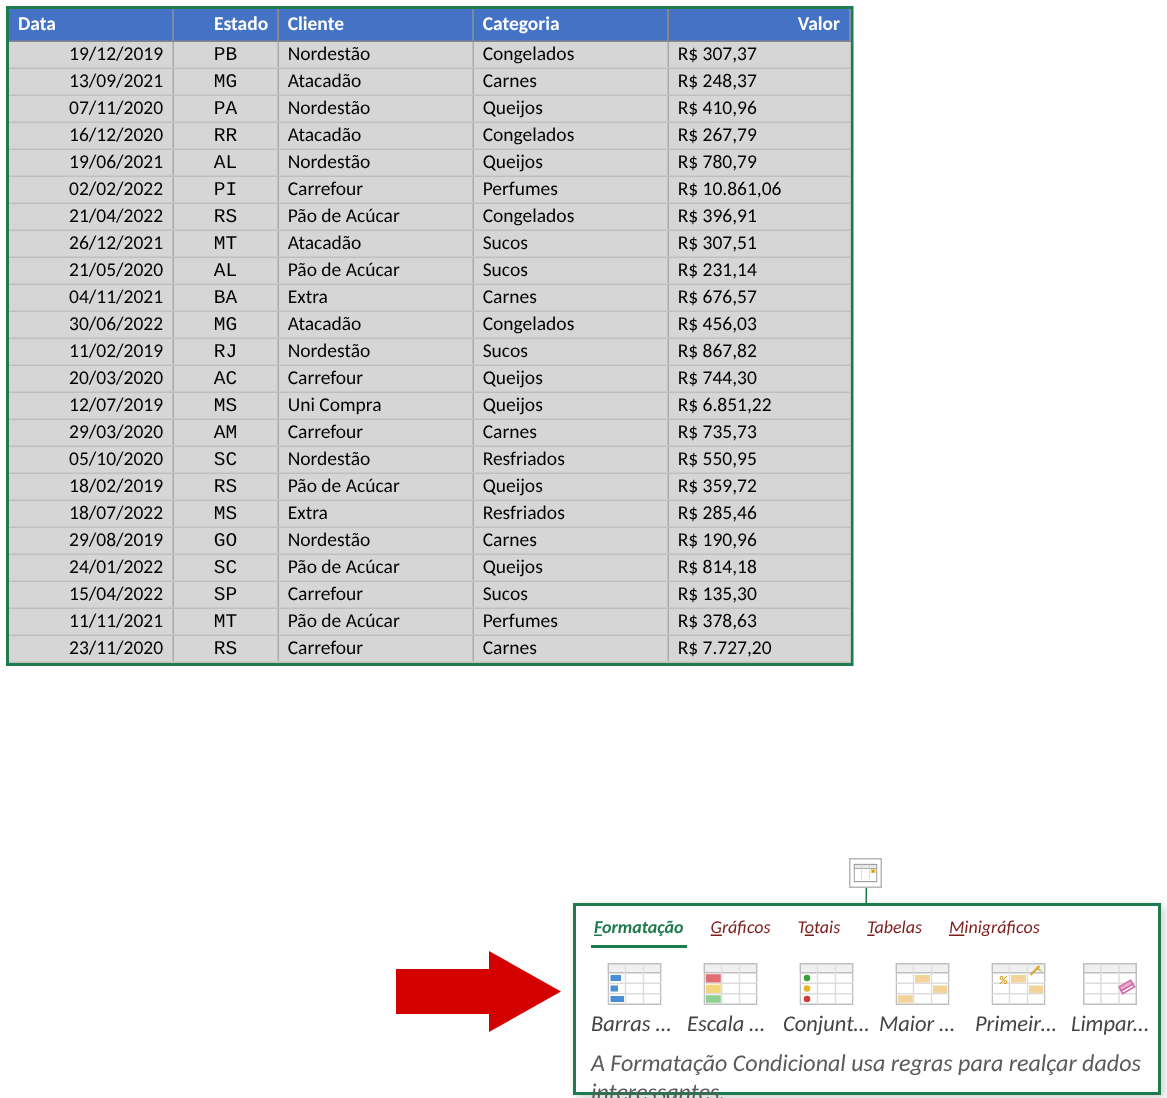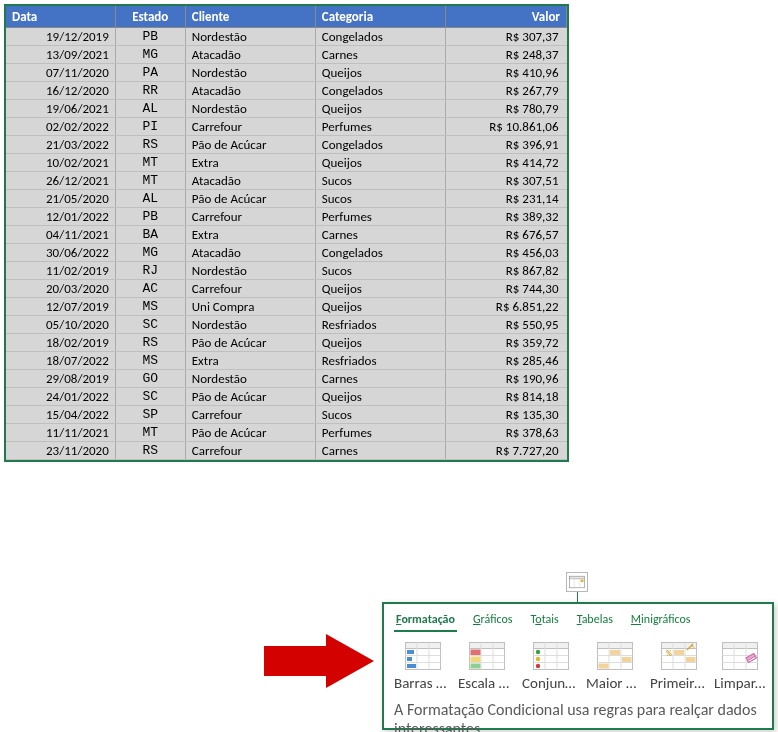--- a/index.html
+++ b/index.html
@@ -27,35 +27,35 @@
       background: #4472c4;
       color: #fff;
       font-weight: bold;
       padding: 3px 6px;
       border-right: 1px solid #888;
       border-bottom: 1px solid #888;
       text-align: left;
       font-size: 13px;
     }
     thead th:first-child { width: 85px; }
-    thead th:nth-child(2) { width: 70px; text-align: center; }
+    thead th:nth-child(2) { width: 70px; text-align: right; }
     thead th:nth-child(3) { width: 130px; }
     thead th:nth-child(4) { width: 130px; }
     thead th:nth-child(5) { text-align: right; }
     tbody td {
       padding: 1px 6px;
       border-left: 1px solid #aaa;
       border-bottom: 1px solid #bfbfbf;
       color: #000;
       font-size: 13px;
       height: 18px;
     }
     tbody td:first-child { border-left: none; padding-left: 40px; }
     tbody td.col-estado { text-align: center; font-family: Liberation Mono, monospace; }
-    tbody td.col-valor { text-align: right; padding-right: 8px; }
+    tbody td.col-valor { text-align: left; padding-right: 8px; }
 
     
     .qa-btn {
       position: absolute;
       left: 566px;
       top: 572px;
       width: 22px;
       height: 20px;
       background: #fff;
       border: 1px solid #b7b7b7;
@@ -77,30 +77,31 @@
     .popup {
       position: absolute;
       left: 382px;
       top: 602px;
       width: 392px;
       height: 128px;
       border: 2px solid #1f7a4d;
       background: #fff;
       box-shadow: 2px 2px 6px rgba(0,0,0,.2);
       padding: 6px 10px 8px 10px;
+      font-style: italic;
     }
     .tabs {
       display: flex;
       gap: 14px;
       border-bottom: 1px solid transparent;
       margin-bottom: 8px;
     }
     .tab {
       font-size: 12px;
-      color: #15803d;
+      color: #7f1d1d;
       padding: 2px 2px 4px 2px;
       cursor: pointer;
     }
     .tab u { text-decoration: underline; }
     .tab.active {
       color: #1f7a4d;
       font-weight: 600;
       border-bottom: 2px solid #1f7a4d;
     }
     .opts {
@@ -194,55 +195,41 @@
           <td class="col-valor">R$ 780,79</td>
         </tr>
         <tr>
           <td class="col-data">02/02/2022</td>
           <td class="col-estado">PI</td>
           <td class="col-cliente">Carrefour</td>
           <td class="col-categoria">Perfumes</td>
           <td class="col-valor">R$ 10.861,06</td>
         </tr>
         <tr>
-          <td class="col-data">21/03/2022</td>
+          <td class="col-data">21/04/2022</td>
           <td class="col-estado">RS</td>
           <td class="col-cliente">Pão de Acúcar</td>
           <td class="col-categoria">Congelados</td>
           <td class="col-valor">R$ 396,91</td>
-        </tr>
-        <tr>
-          <td class="col-data">10/02/2021</td>
-          <td class="col-estado">MT</td>
-          <td class="col-cliente">Extra</td>
-          <td class="col-categoria">Queijos</td>
-          <td class="col-valor">R$ 414,72</td>
         </tr>
         <tr>
           <td class="col-data">26/12/2021</td>
           <td class="col-estado">MT</td>
           <td class="col-cliente">Atacadão</td>
           <td class="col-categoria">Sucos</td>
           <td class="col-valor">R$ 307,51</td>
         </tr>
         <tr>
           <td class="col-data">21/05/2020</td>
           <td class="col-estado">AL</td>
           <td class="col-cliente">Pão de Acúcar</td>
           <td class="col-categoria">Sucos</td>
           <td class="col-valor">R$ 231,14</td>
         </tr>
         <tr>
-          <td class="col-data">12/01/2022</td>
-          <td class="col-estado">PB</td>
-          <td class="col-cliente">Carrefour</td>
-          <td class="col-categoria">Perfumes</td>
-          <td class="col-valor">R$ 389,32</td>
-        </tr>
-        <tr>
           <td class="col-data">04/11/2021</td>
           <td class="col-estado">BA</td>
           <td class="col-cliente">Extra</td>
           <td class="col-categoria">Carnes</td>
           <td class="col-valor">R$ 676,57</td>
         </tr>
         <tr>
           <td class="col-data">30/06/2022</td>
           <td class="col-estado">MG</td>
           <td class="col-cliente">Atacadão</td>
@@ -262,20 +249,27 @@
           <td class="col-cliente">Carrefour</td>
           <td class="col-categoria">Queijos</td>
           <td class="col-valor">R$ 744,30</td>
         </tr>
         <tr>
           <td class="col-data">12/07/2019</td>
           <td class="col-estado">MS</td>
           <td class="col-cliente">Uni Compra</td>
           <td class="col-categoria">Queijos</td>
           <td class="col-valor">R$ 6.851,22</td>
+        </tr>
+        <tr>
+          <td class="col-data">29/03/2020</td>
+          <td class="col-estado">AM</td>
+          <td class="col-cliente">Carrefour</td>
+          <td class="col-categoria">Carnes</td>
+          <td class="col-valor">R$ 735,73</td>
         </tr>
         <tr>
           <td class="col-data">05/10/2020</td>
           <td class="col-estado">SC</td>
           <td class="col-cliente">Nordestão</td>
           <td class="col-categoria">Resfriados</td>
           <td class="col-valor">R$ 550,95</td>
         </tr>
         <tr>
           <td class="col-data">18/02/2019</td>

